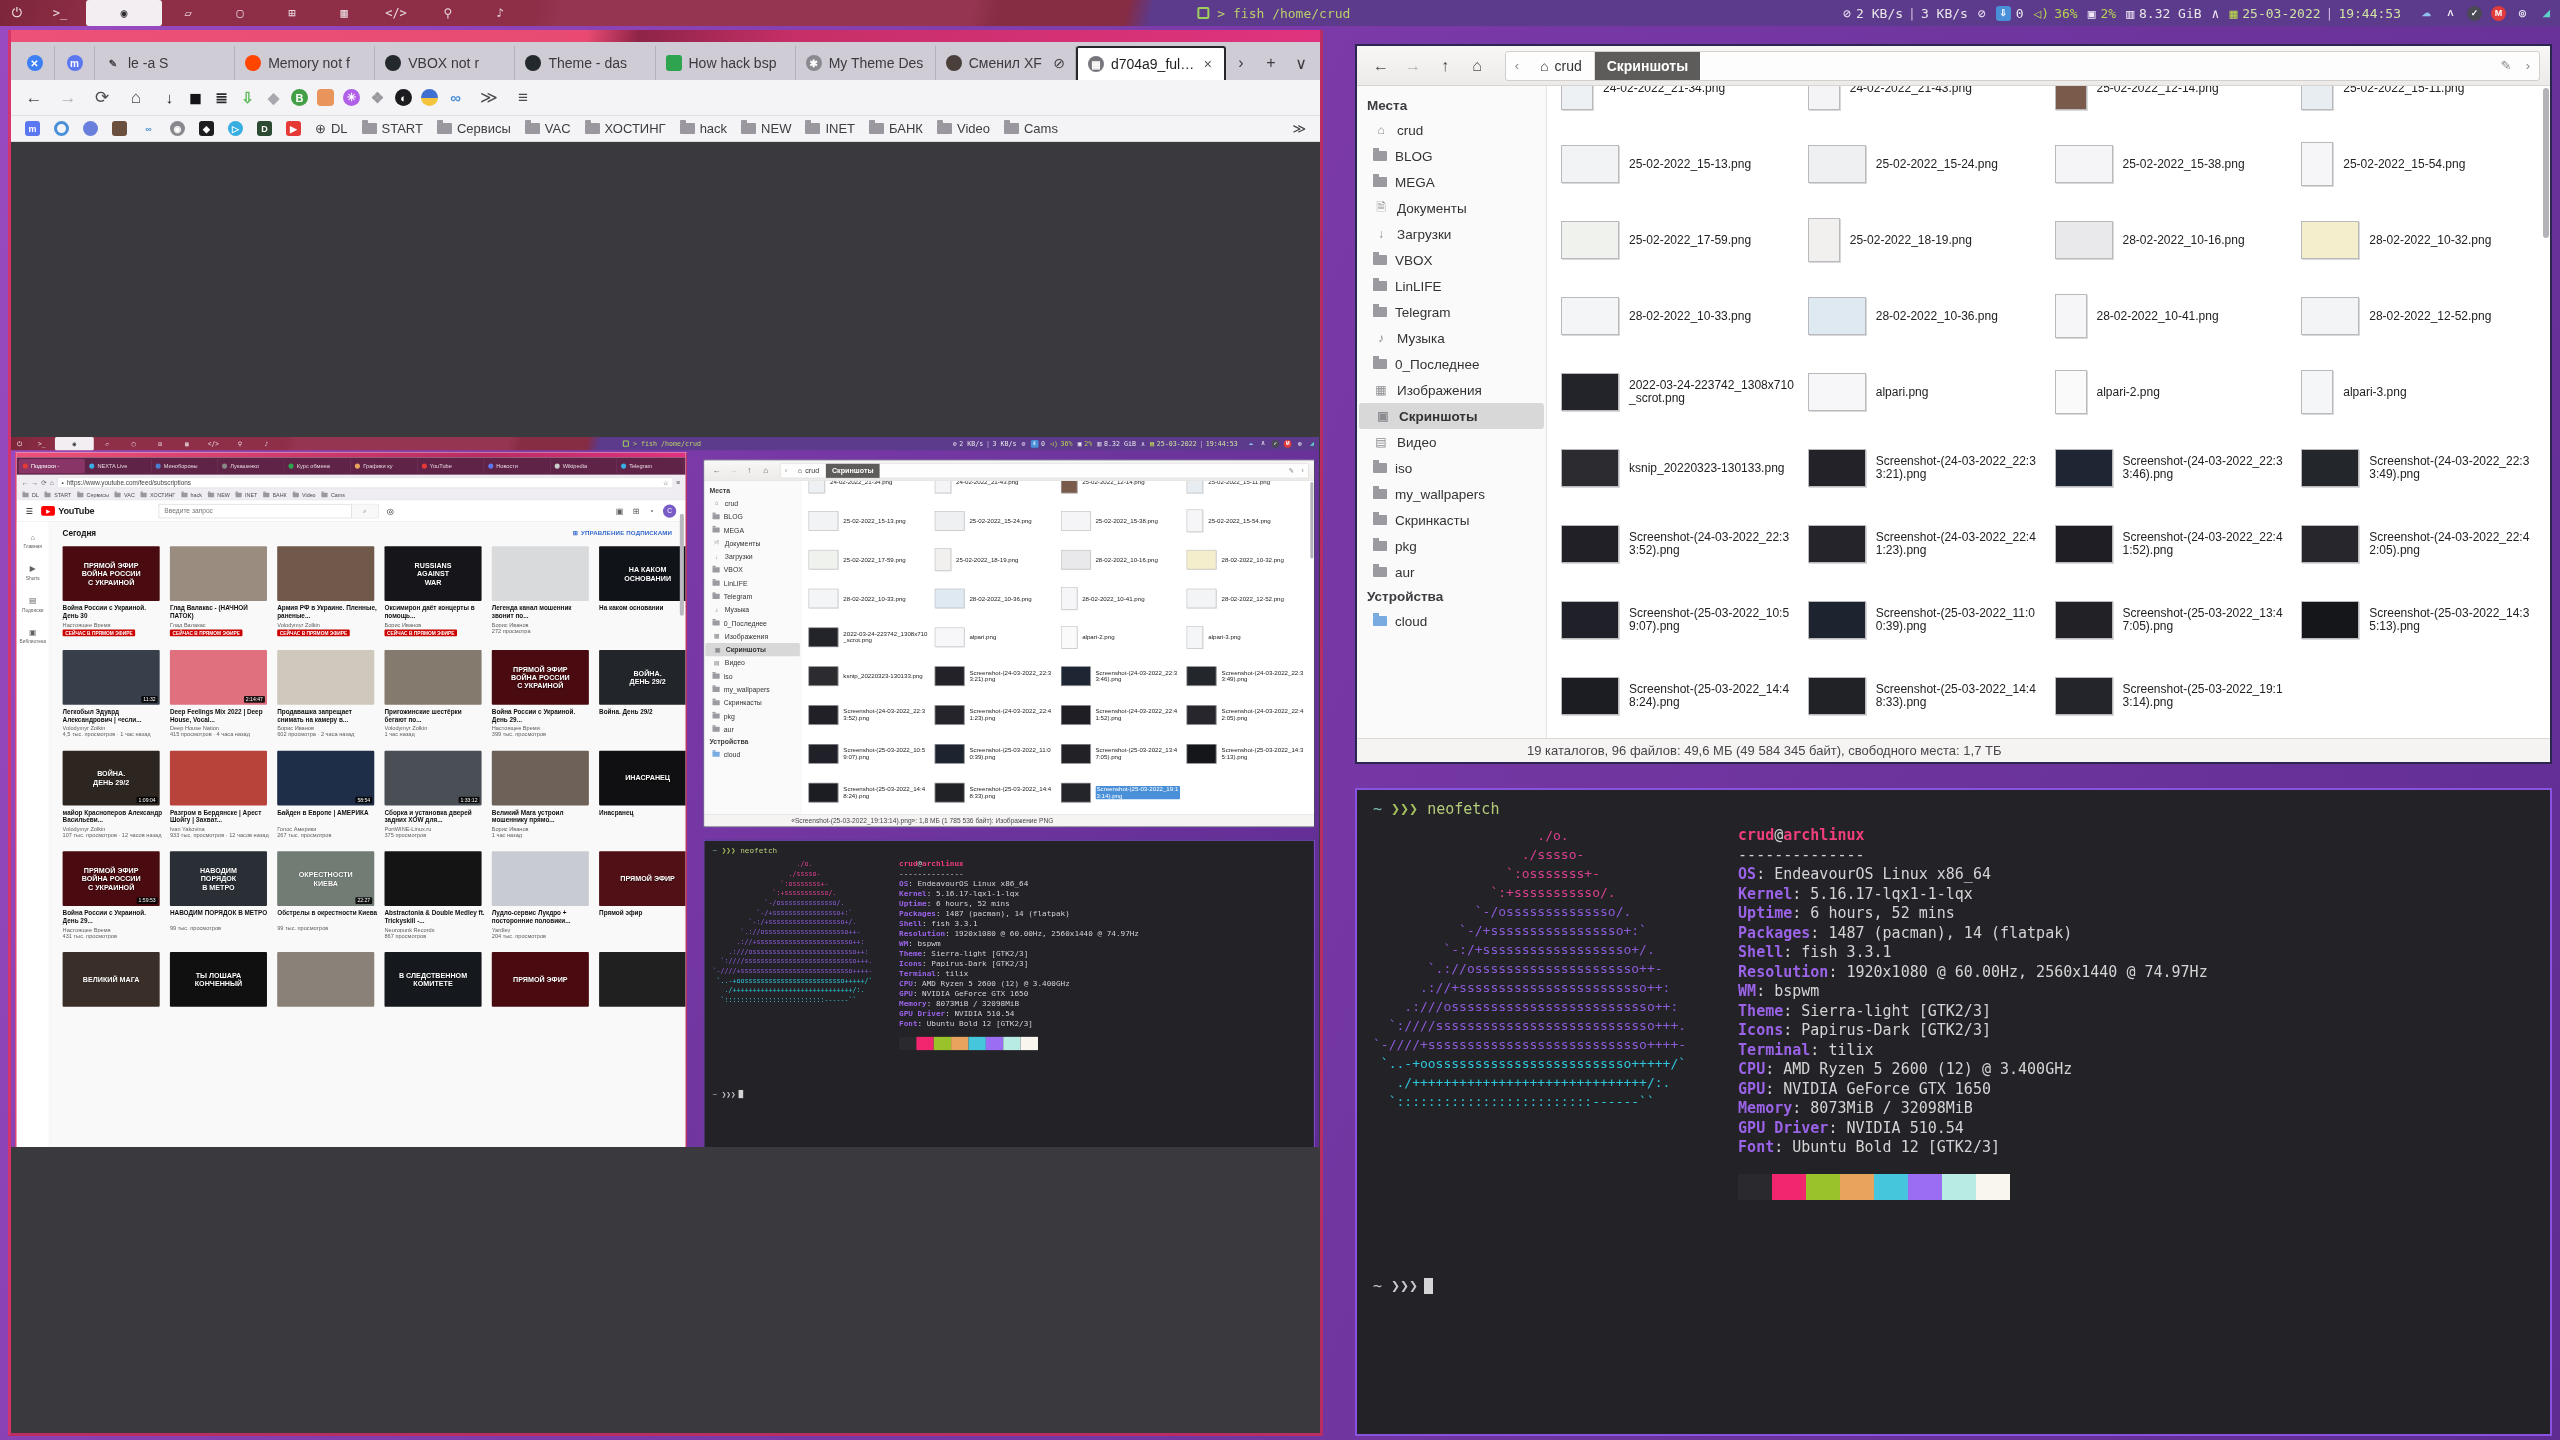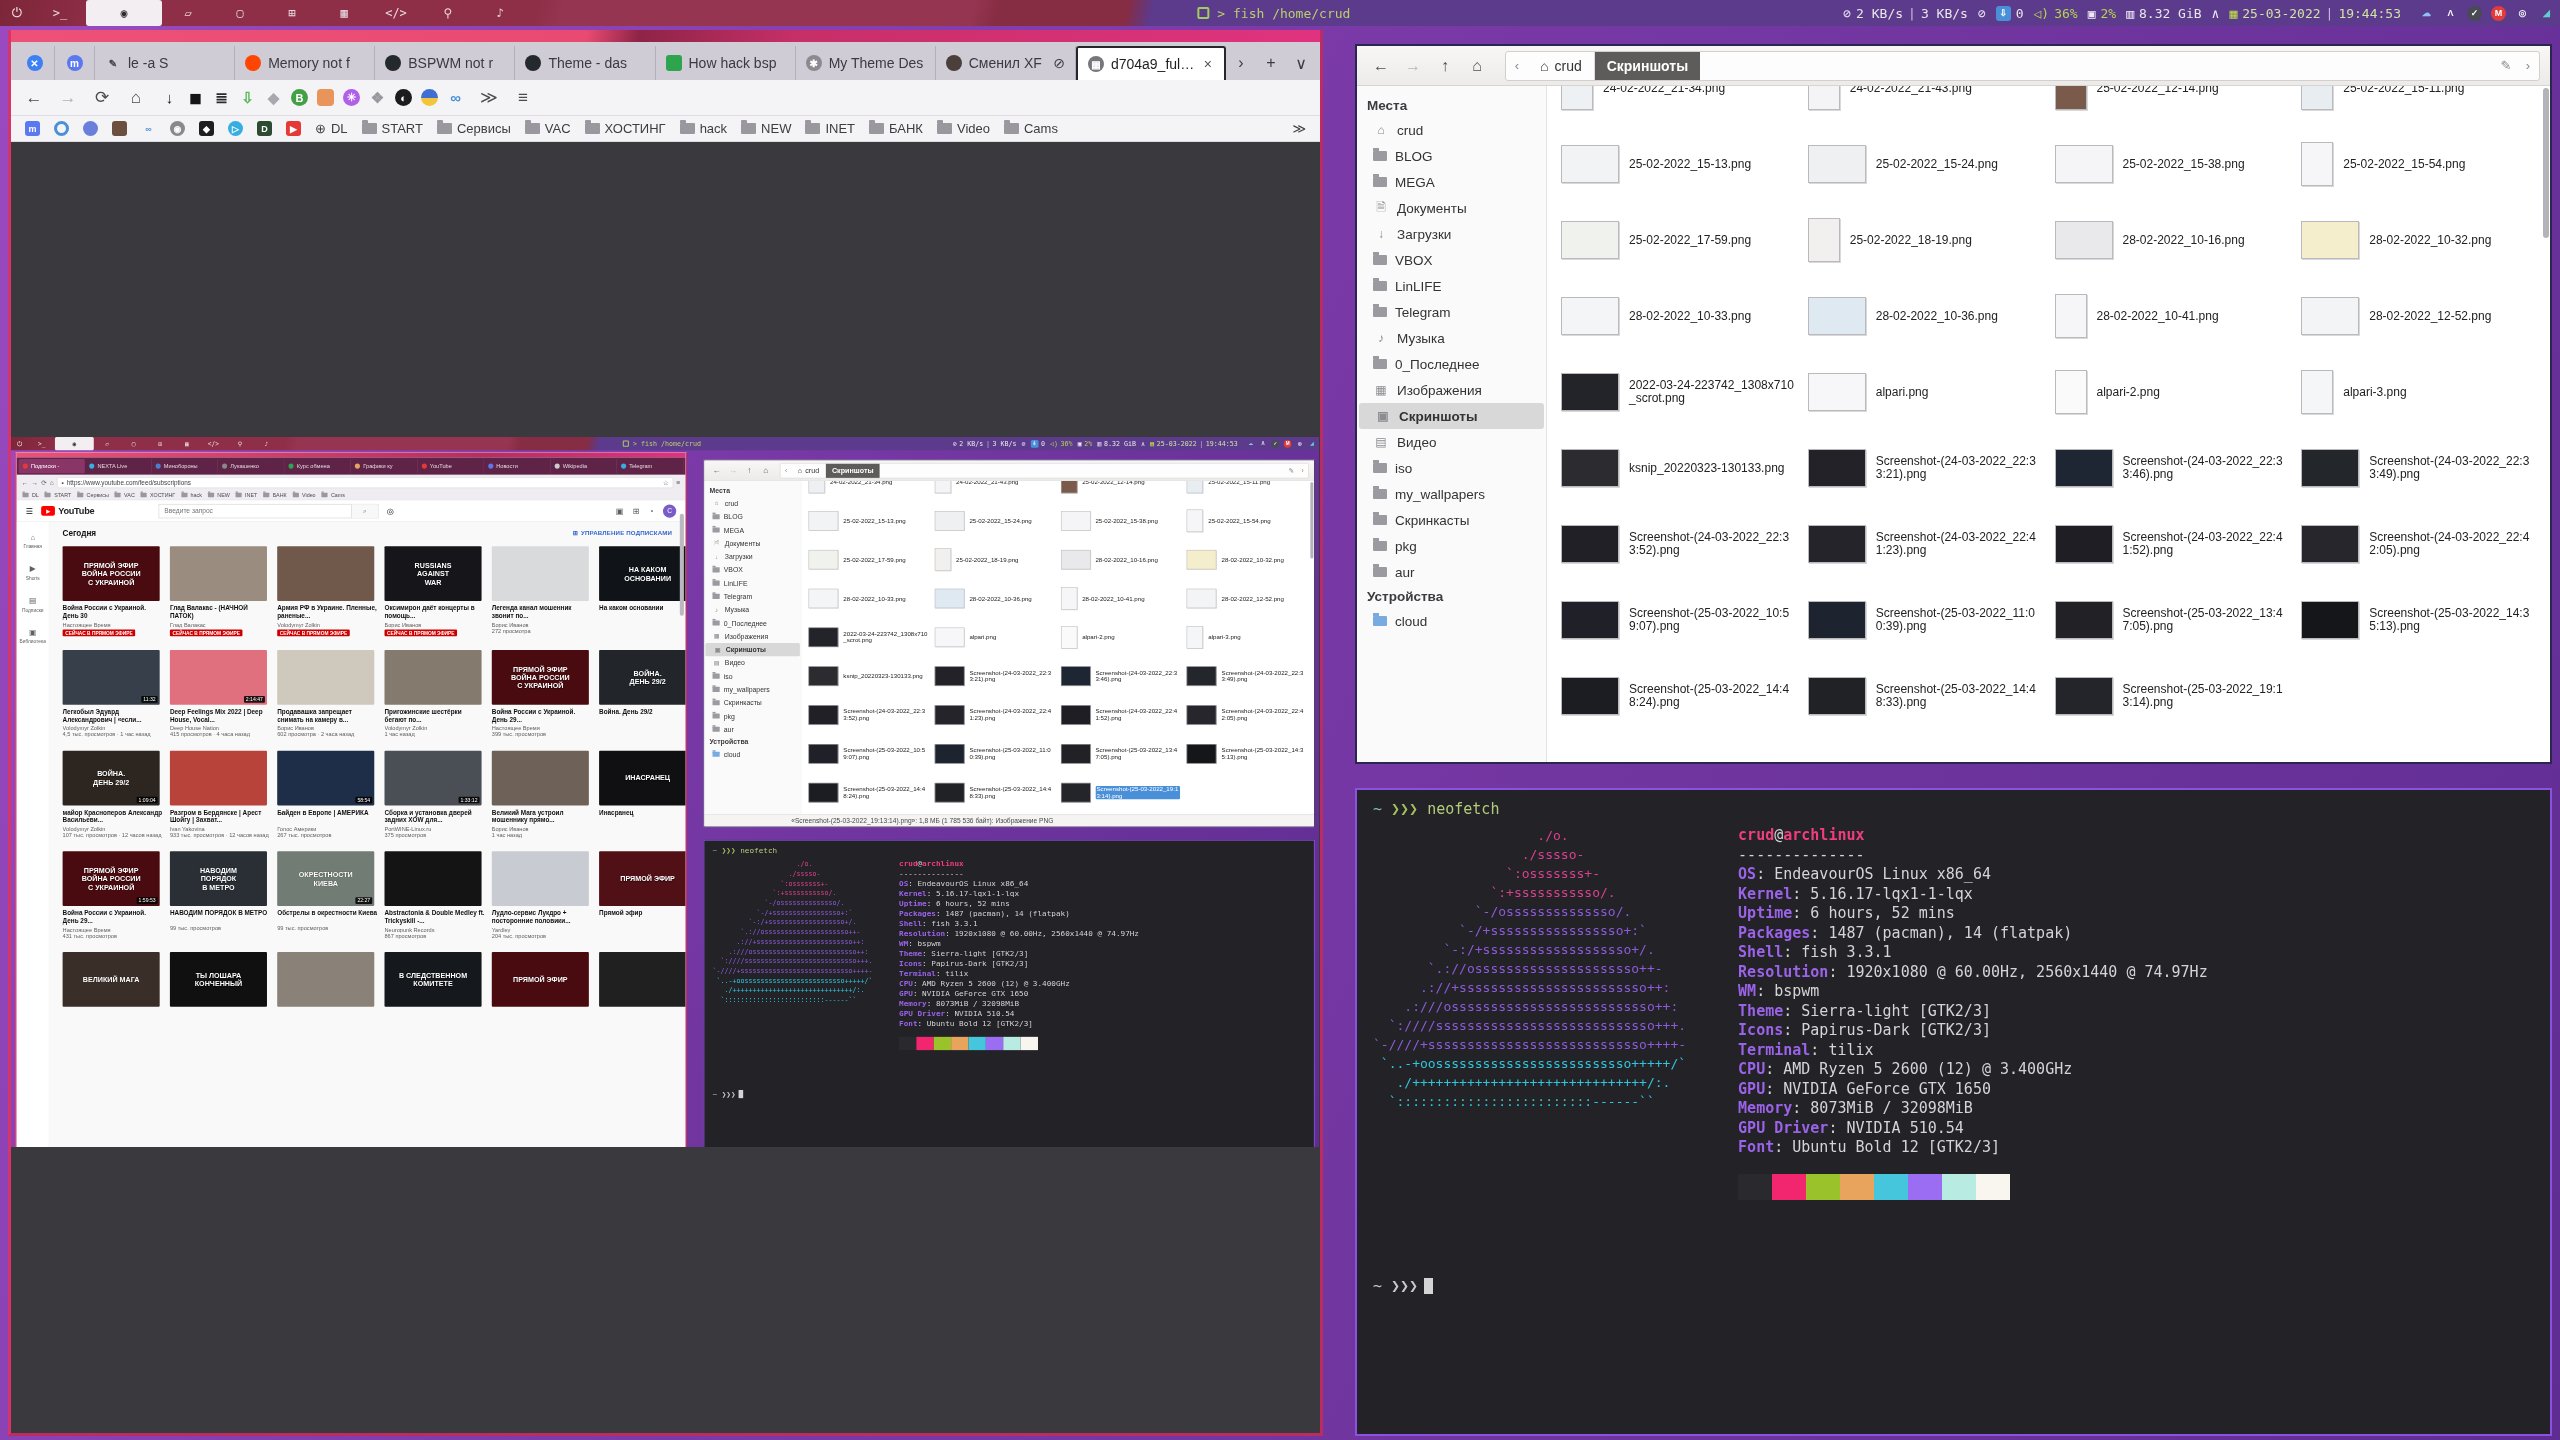--- a/index.html
+++ b/index.html
@@ -235,21 +235,21 @@
         <div class="tab">
           <span class="fav" style="background: transparent; color: rgb(68, 68, 68);">✎</span>
           <span class="t-label">le -a S</span>
         </div>
         <div class="tab">
           <span class="fav" style="background: rgb(255, 69, 0);"></span>
           <span class="t-label">Memory not f</span>
         </div>
         <div class="tab">
           <span class="fav" style="background: rgb(36, 41, 46);"></span>
-          <span class="t-label">BSPWM not r</span>
+          <span class="t-label">VBOX not r</span>
         </div>
         <div class="tab">
           <span class="fav" style="background: rgb(36, 41, 46);"></span>
           <span class="t-label">Theme - das</span>
         </div>
         <div class="tab">
           <span class="fav sq" style="background: rgb(46, 164, 79);"></span>
           <span class="t-label">How hack bsp</span>
         </div>
         <div class="tab">
@@ -1306,20 +1306,21 @@
                 <span class="fname">Screenshot-(25-03-2022_14:48:33).png</span>
               </div>
               <div class="fcell">
                 <span class="fthumb land" style="background: rgb(35, 37, 43);"></span>
                 <span class="fname">Screenshot-(25-03-2022_19:13:14).png</span>
               </div>
             </div>
             <div class="fm-scroll"></div>
           </div>
         </div>
+        <div class="fm-status">19 каталогов, 96 файлов: 49,6 МБ (49 584 345 байт), свободного места: 1,7 ТБ</div>
       </div>
     </div>
 
   <div class="win" id="term-outer" style="left:1355px; top:788px;">
       <div class="term">
         <div class="t-prompt"><span class="pth">~ </span><span class="chev">❯❯❯ </span><span class="cmd">neofetch</span></div>
         <div class="t-flex">
           <pre class="nf-ascii"><span class="c0">                     ./o.
 </span><span class="c0">                   ./sssso-
 </span><span class="c0">                 `:osssssss+-

